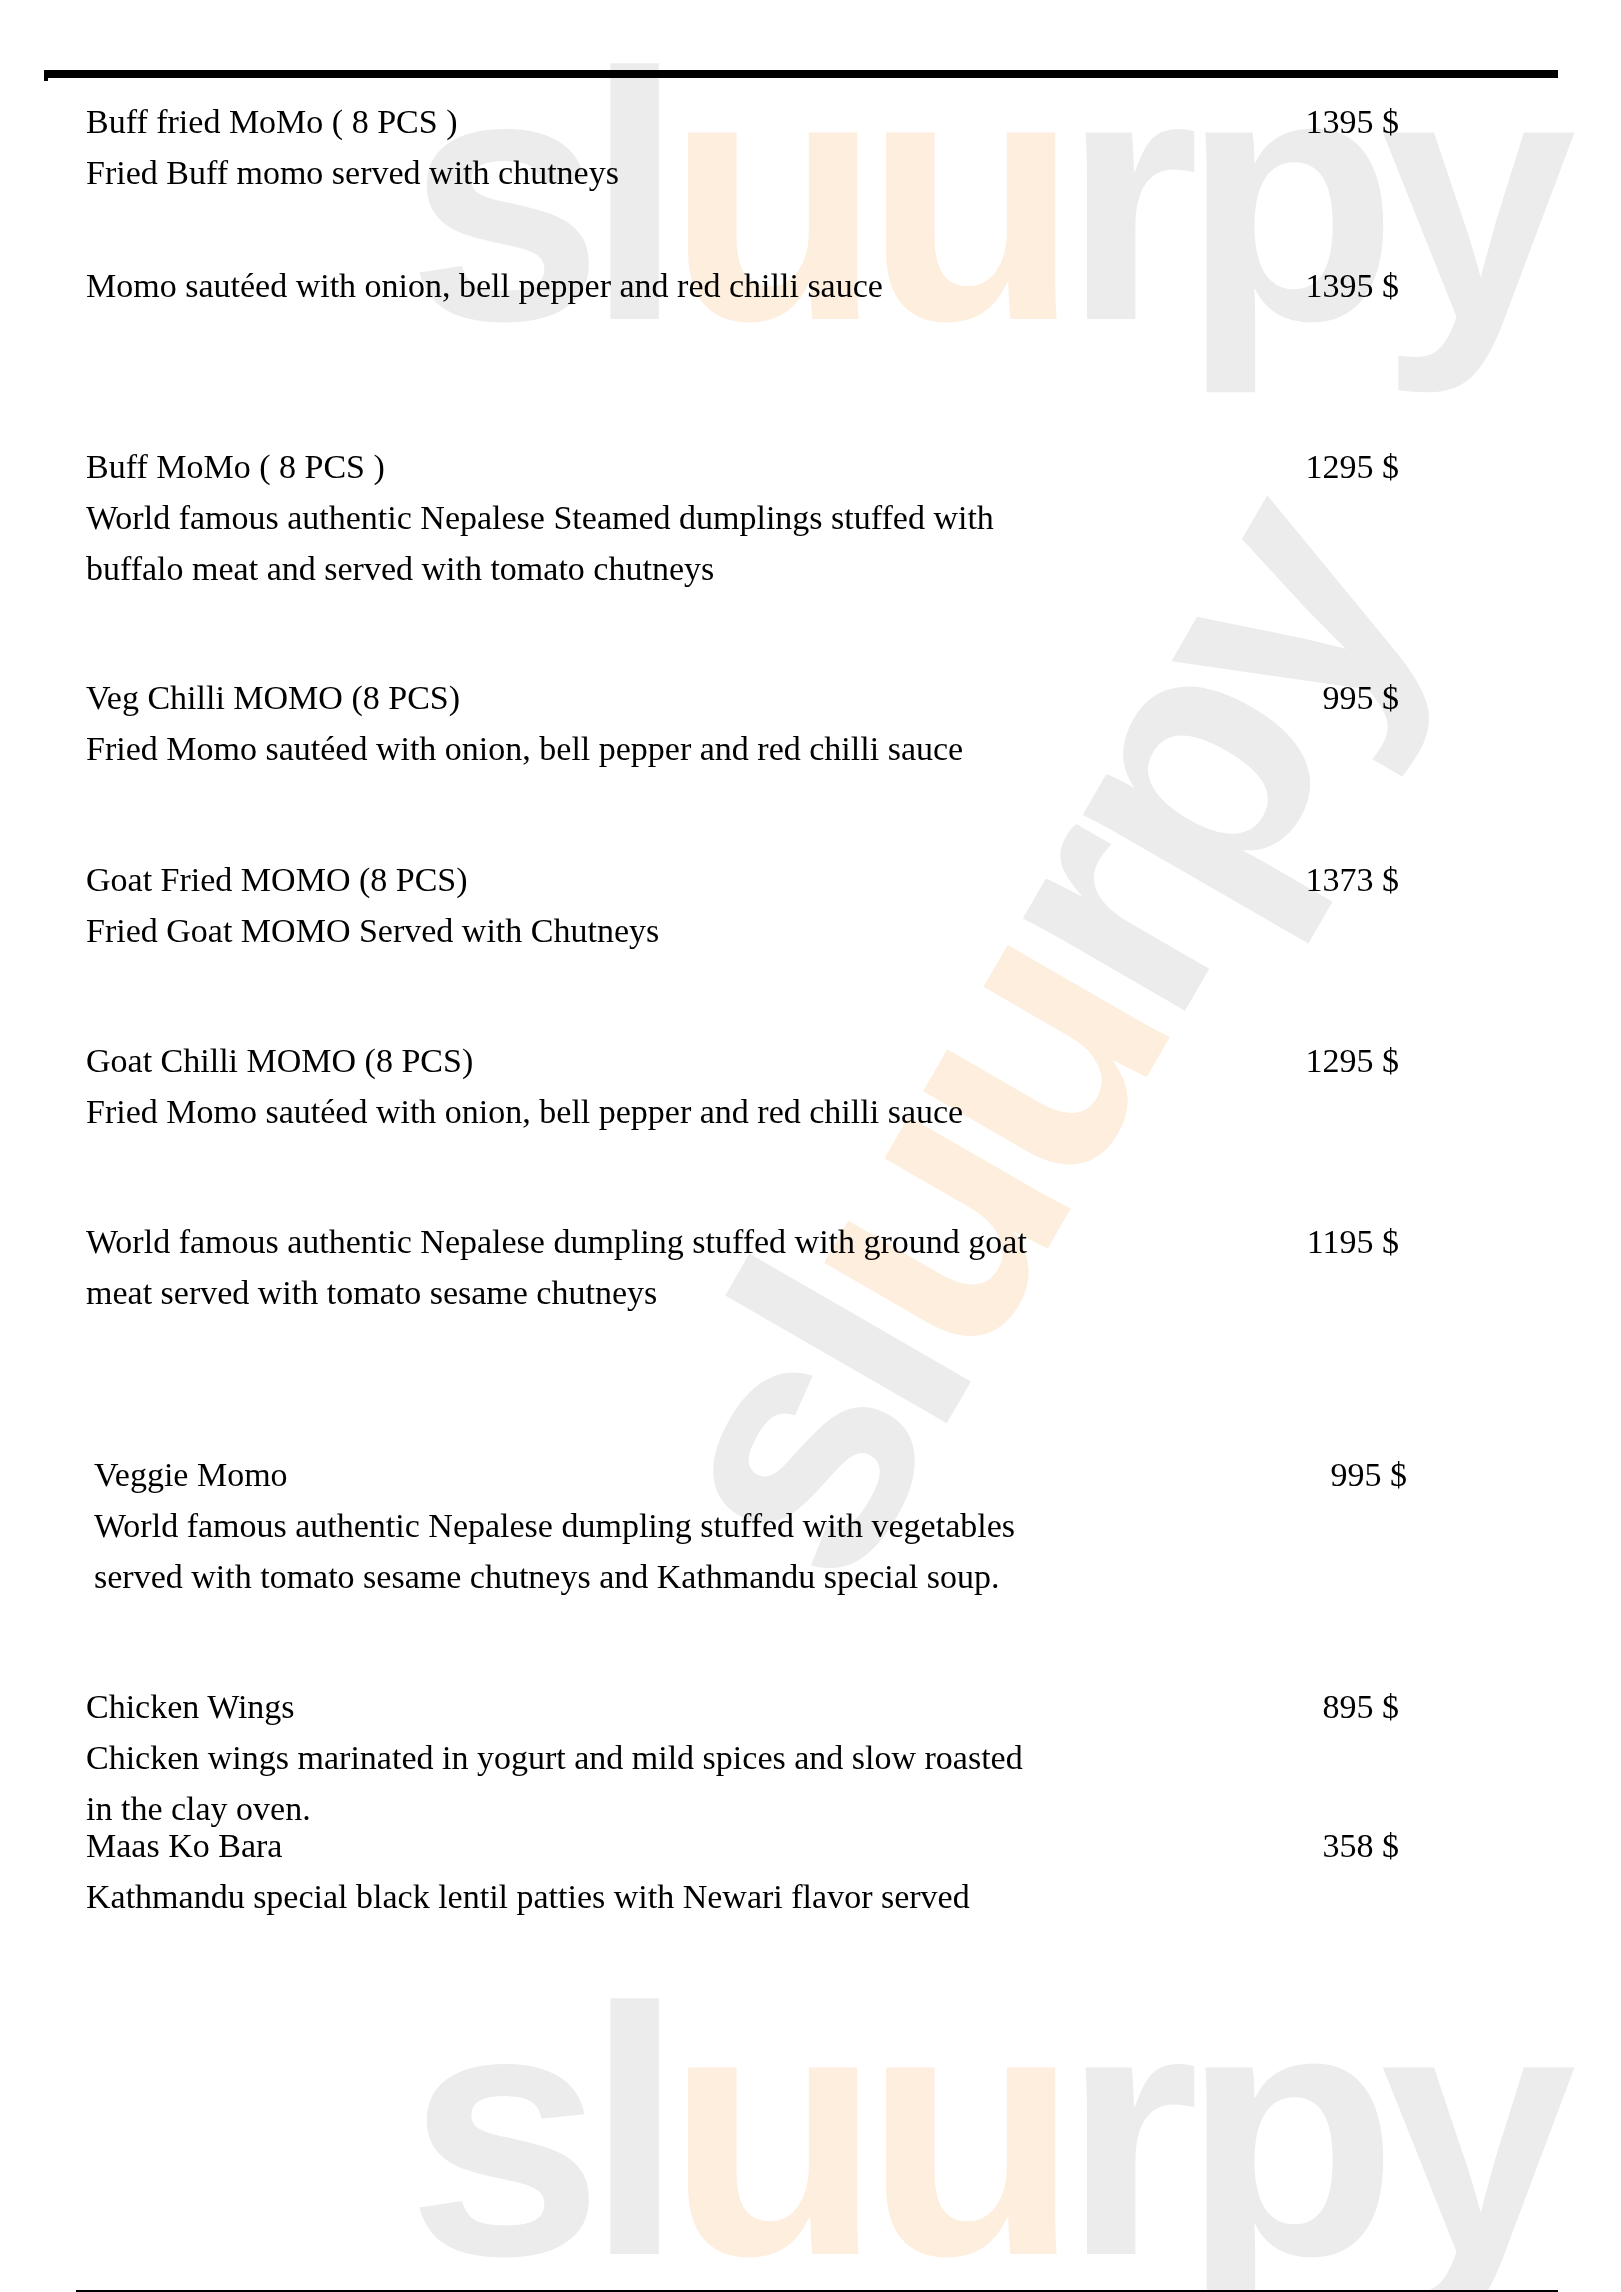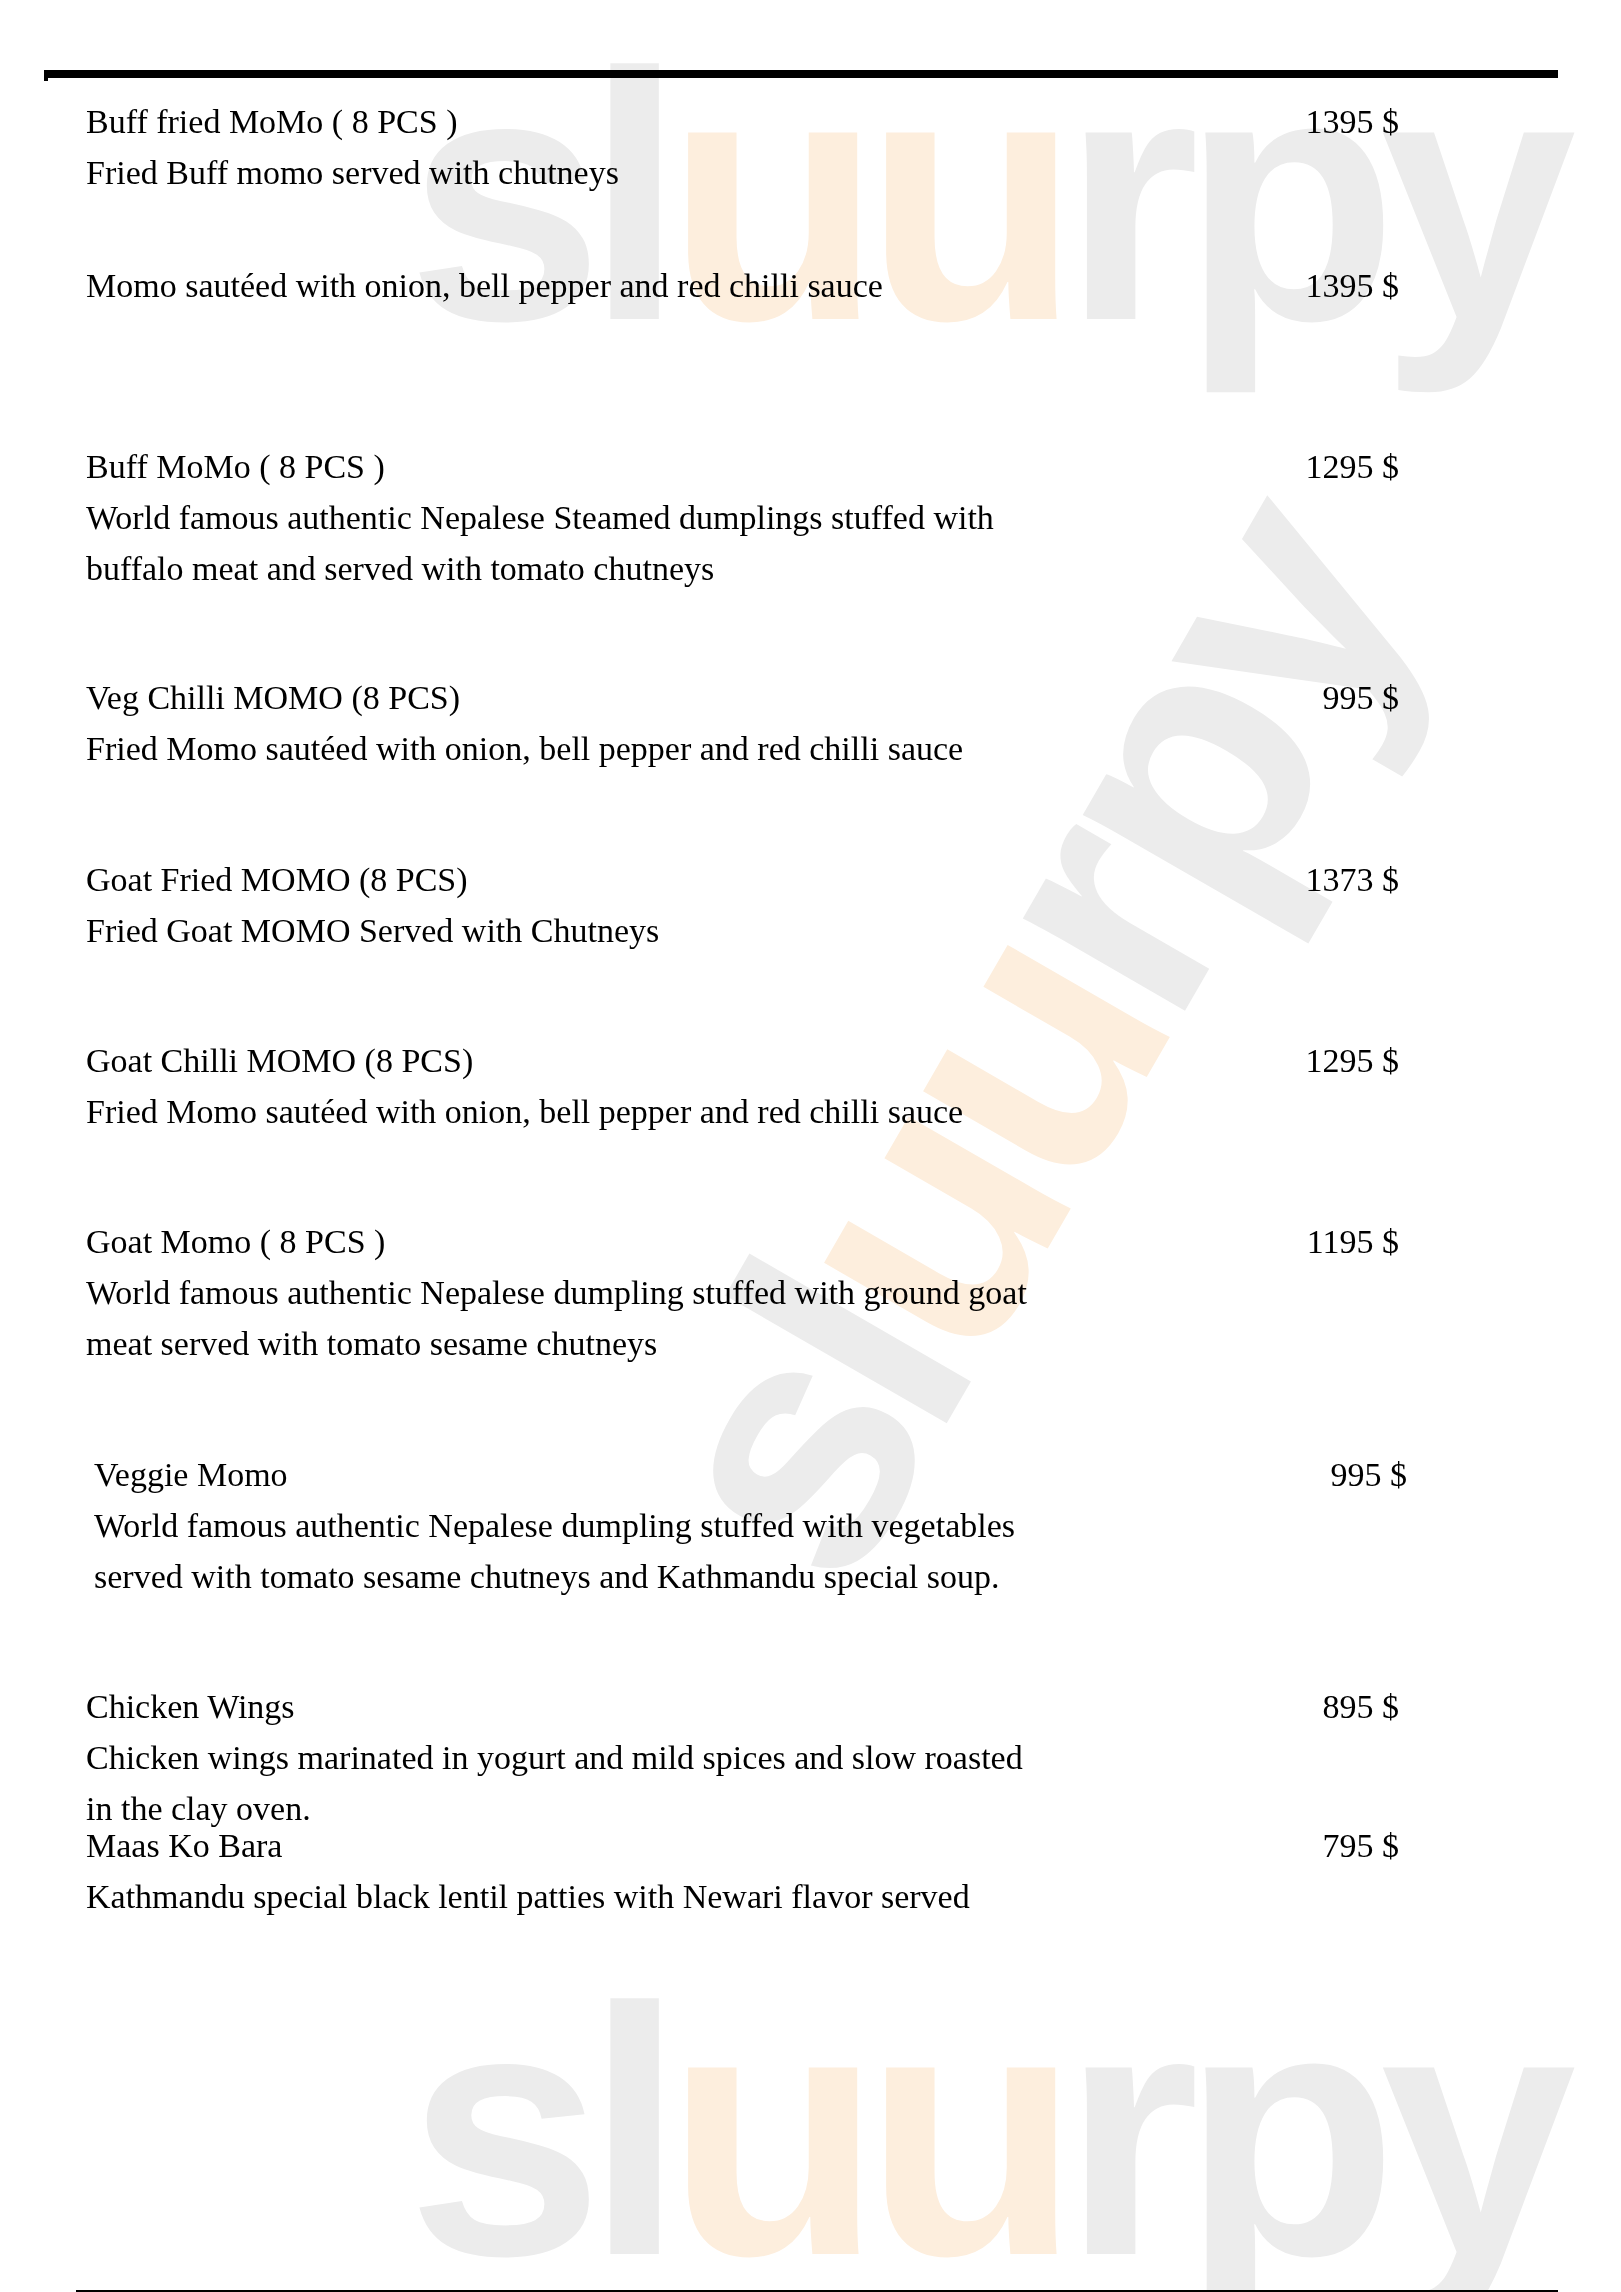--- a/index.html
+++ b/index.html
@@ -76,21 +76,20 @@
   <span class="price">1373 $</span>
 </div>
 
 <div class="item" style="top:1035px;">
   <p class="name">Goat Chilli MOMO (8 PCS)</p>
   <p class="desc">Fried Momo sautéed with onion, bell pepper and red chilli sauce</p>
   <span class="price">1295 $</span>
 </div>
 
 <div class="item" style="top:1216px;">
-  <p class="name">Goat Momo ( 8 PCS )</p>
   <p class="desc">World famous authentic Nepalese dumpling stuffed with ground goat</p>
   <p class="desc">meat served with tomato sesame chutneys</p>
   <span class="price">1195 $</span>
 </div>
 
 <div class="item" style="top:1449px;margin-left:8px;">
   <p class="name">Veggie Momo</p>
   <p class="desc">World famous authentic Nepalese dumpling stuffed with vegetables</p>
   <p class="desc">served with tomato sesame chutneys and Kathmandu special soup.</p>
   <span class="price">995 $</span>
@@ -99,17 +98,17 @@
 <div class="item" style="top:1681px;">
   <p class="name">Chicken Wings</p>
   <p class="desc">Chicken wings marinated in yogurt and mild spices and slow roasted</p>
   <p class="desc">in the clay oven.</p>
   <span class="price">895 $</span>
 </div>
 
 <div class="item" style="top:1820px;">
   <p class="name">Maas Ko Bara</p>
   <p class="desc">Kathmandu special black lentil patties with Newari flavor served</p>
-  <span class="price">795 $</span>
+  <span class="price">358 $</span>
 </div>
 
 <div class="rule-bottom"></div>
 
 
 </body></html>

